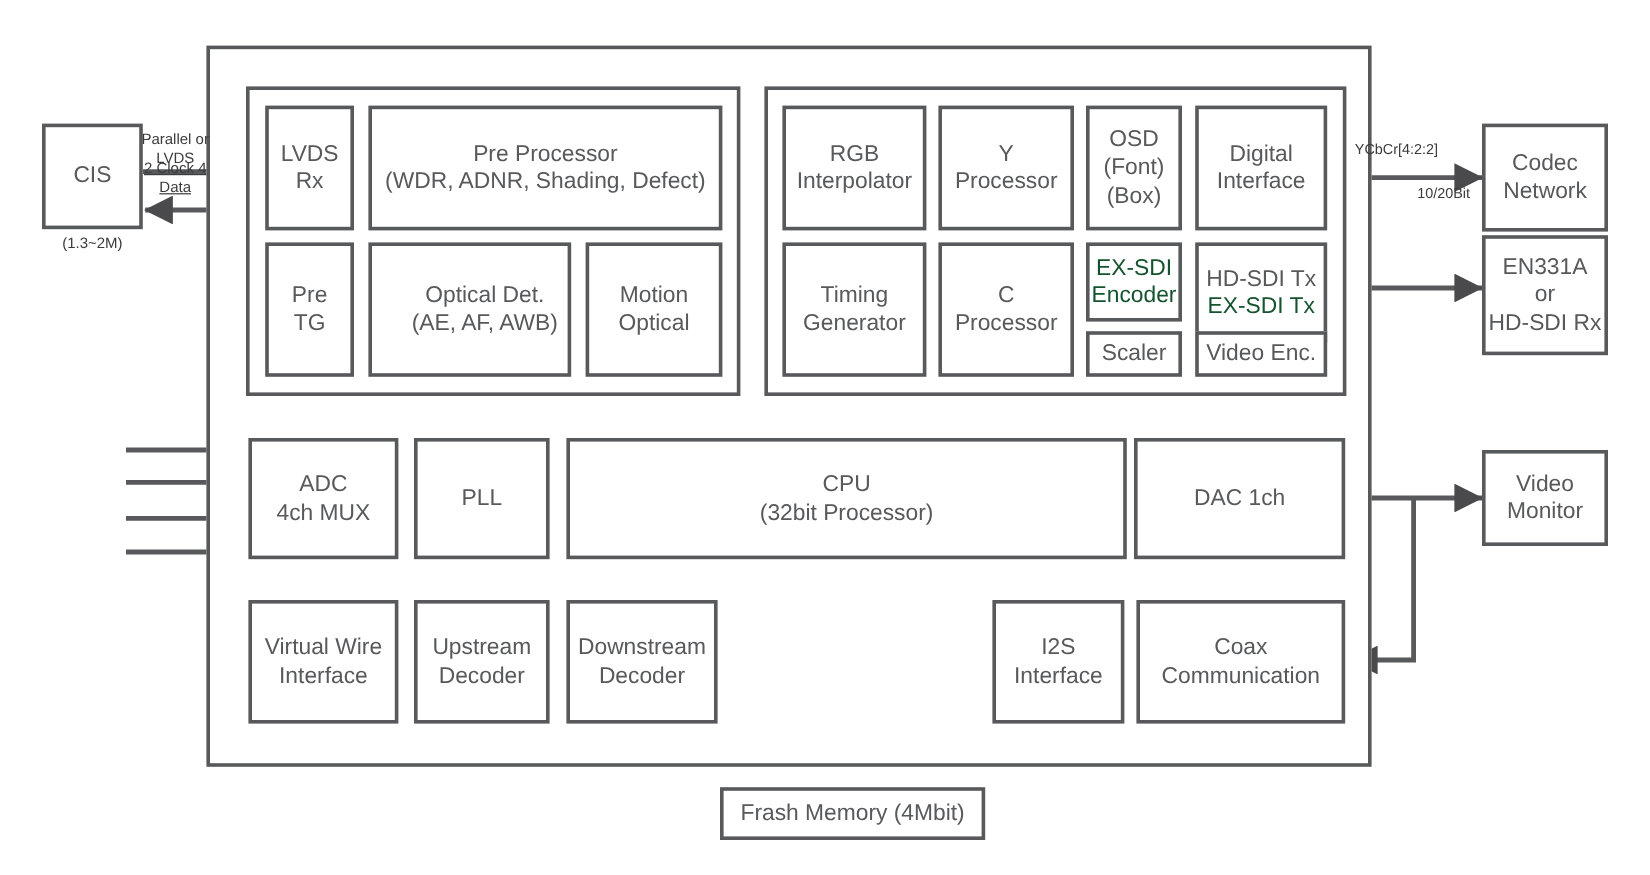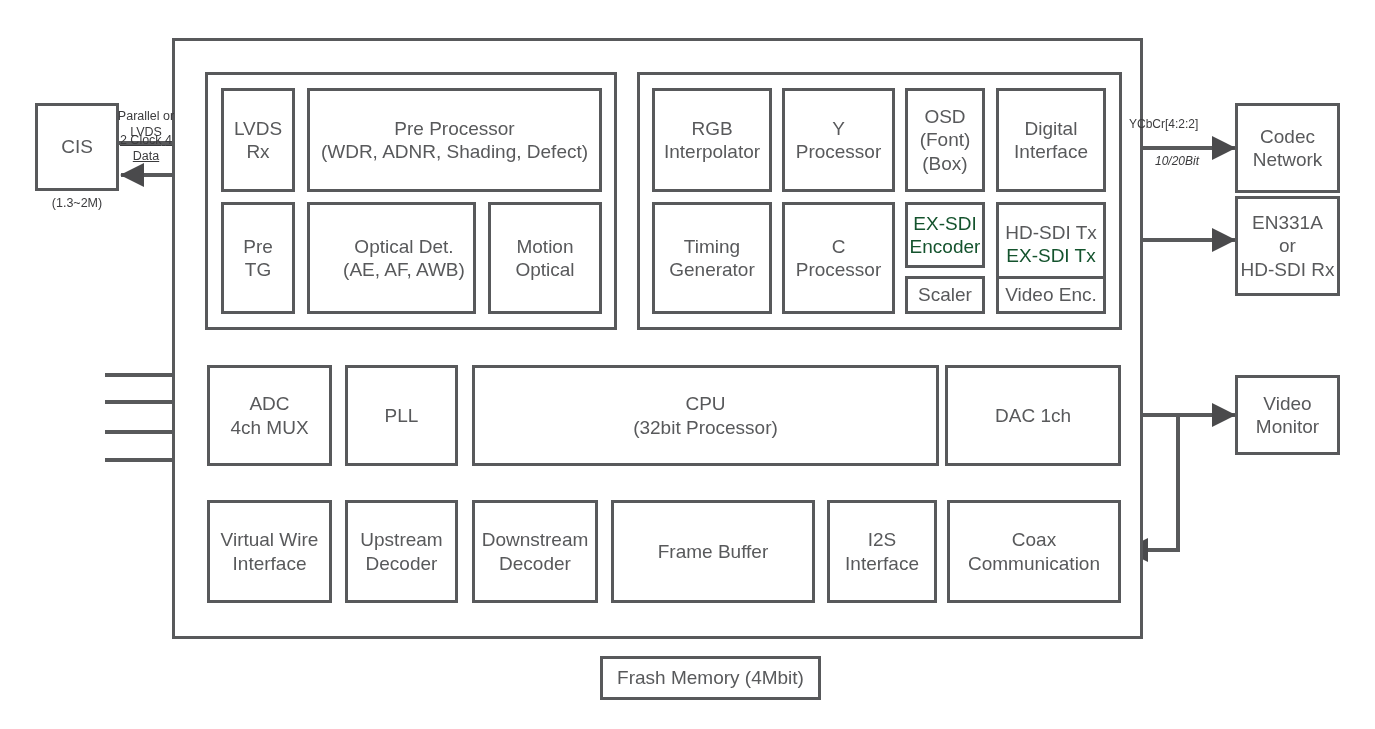--- a/index.html
+++ b/index.html
@@ -153,21 +153,21 @@
   <div class="blk" style="left:905px;top:276px;width:80px;height:38px;">
     <span>Scaler</span>
   </div>
   <div class="blk" style="left:996px;top:276px;width:110px;height:38px;">
     <span>Video Enc.</span>
   </div>
 
   <div class="lbl sm" style="left:1129px;top:117px;width:96px;text-align:left;">
     <span>YCbCr[4:2:2]</span>
   </div>
-  <div class="lbl sm" style="left:1129px;top:154px;width:96px;text-align:center;font-style:italic;">
+  <div class="lbl sm" style="left:1129px;top:154px;width:96px;text-align:right;">
     <span>10/20Bit</span>
   </div>
 
   <div class="blk" style="left:207px;top:365px;width:125px;height:101px;">
     <div>
       <span>ADC</span>
       <span>4ch MUX</span>
     </div>
   </div>
   <div class="blk" style="left:345px;top:365px;width:113px;height:101px;">
@@ -193,23 +193,20 @@
     <div>
       <span>Upstream</span>
       <span>Decoder</span>
     </div>
   </div>
   <div class="blk" style="left:472px;top:500px;width:126px;height:103px;">
     <div>
       <span>Downstream</span>
       <span>Decoder</span>
     </div>
-  </div>
-  <div class="blk" style="left:611px;top:500px;width:204px;height:103px;">
-    <span>Frame Buffer</span>
   </div>
   <div class="blk" style="left:827px;top:500px;width:110px;height:103px;justify-content:center;">
     <div>
       <span>I2S</span>
       <span>Interface</span>
     </div>
   </div>
   <div class="blk" style="left:947px;top:500px;width:174px;height:103px;">
     <div>
       <span>Coax</span>

